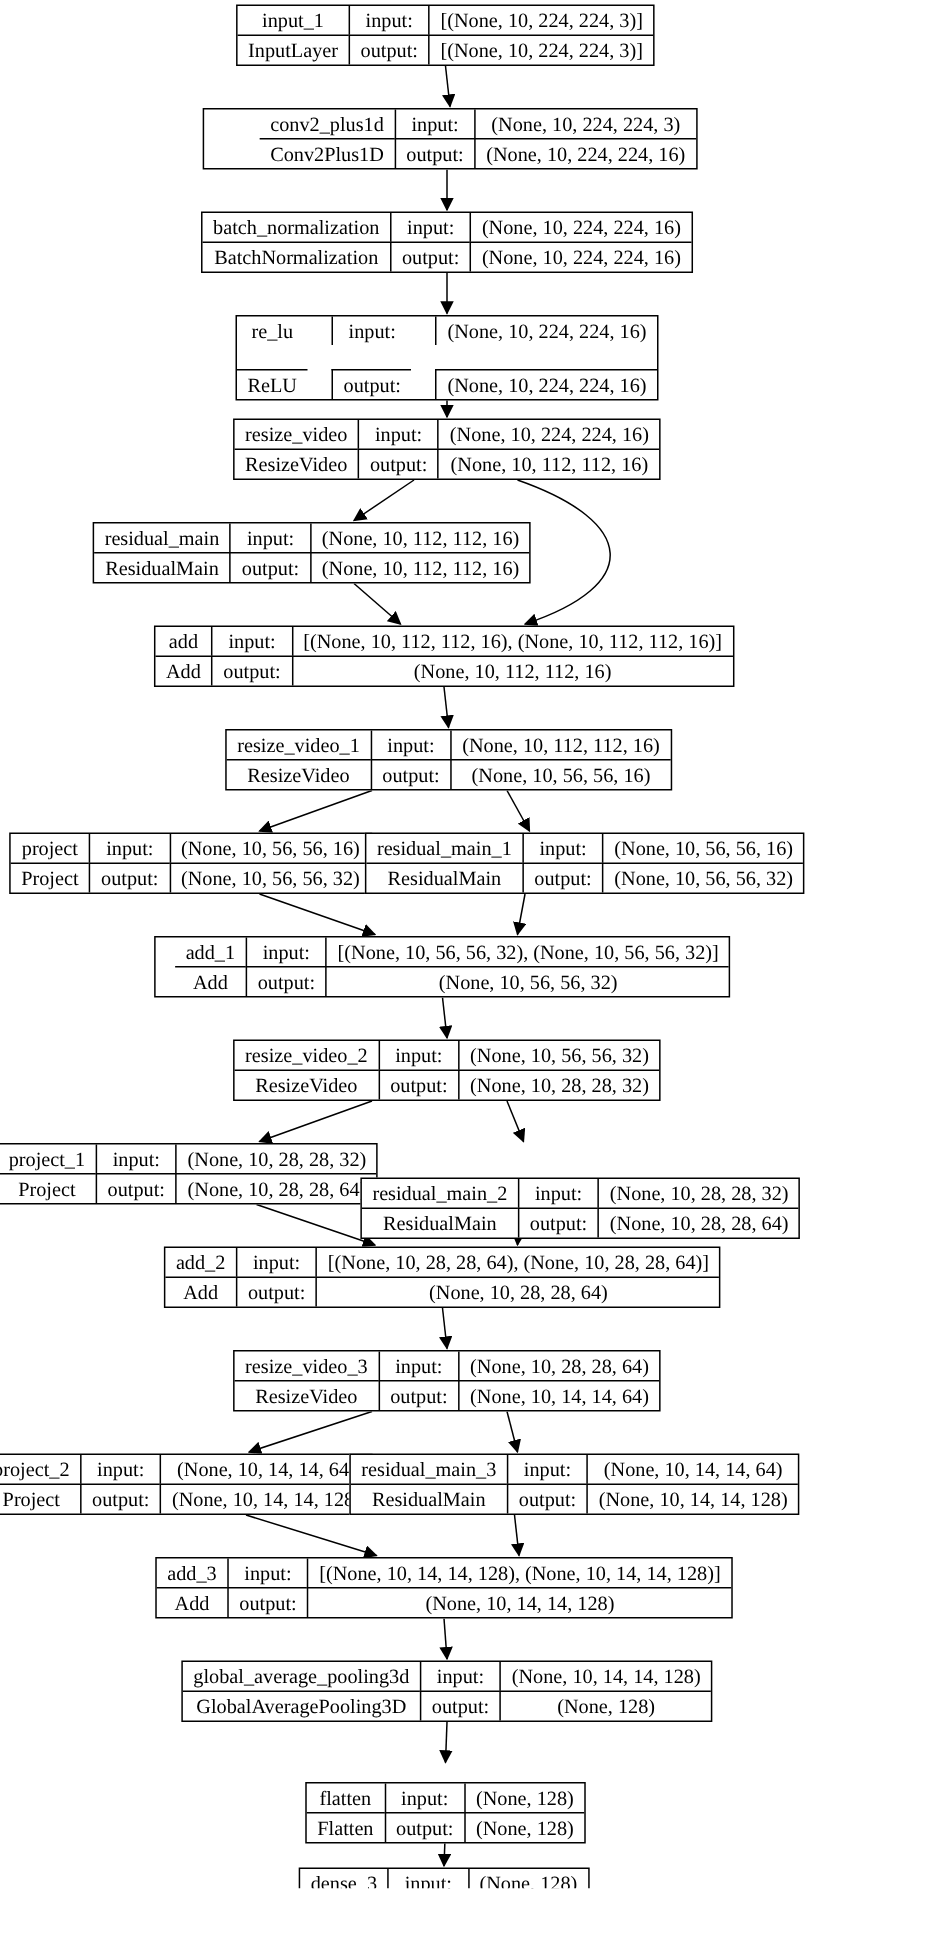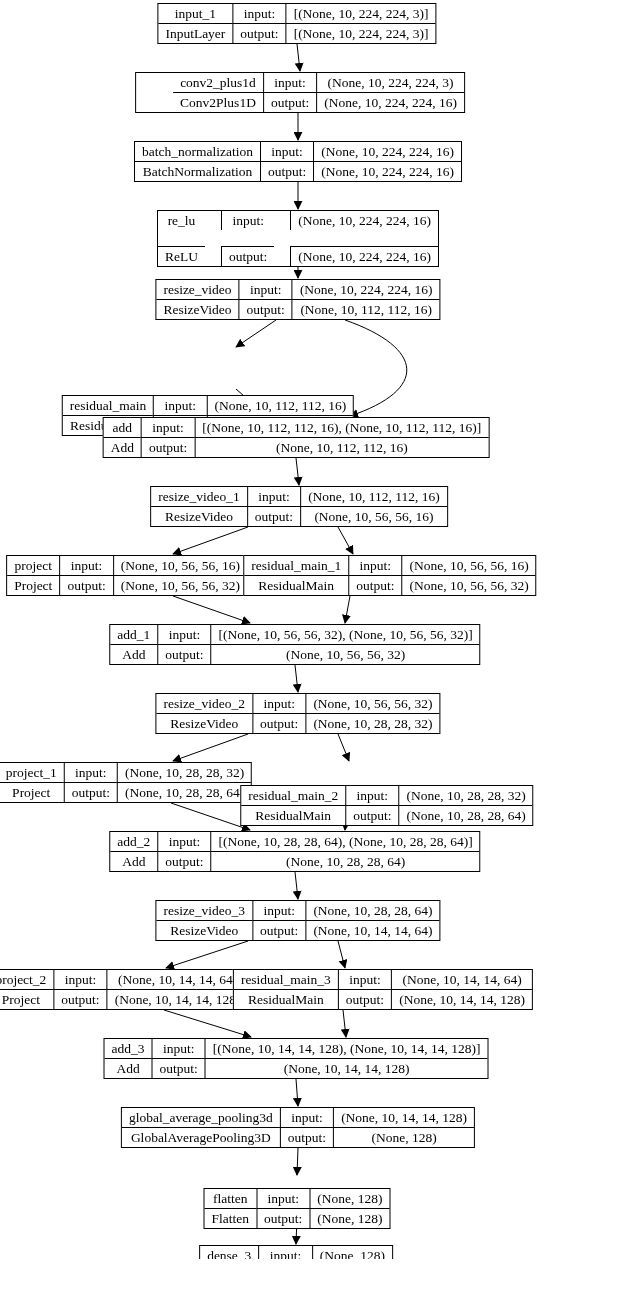--- a/index.html
+++ b/index.html
@@ -106,21 +106,21 @@
     <div class="cell col3 row2">(None, 10, 224, 224, 16)</div>
   </div>
     <div class="node" style="left: 298px; top: 279px;">
     <div class="cell col1 row1">resize_video</div>
     <div class="cell col2 row1">input:</div>
     <div class="cell col3 row1">(None, 10, 224, 224, 16)</div>
     <div class="cell col1 row2">ResizeVideo</div>
     <div class="cell col2 row2">output:</div>
     <div class="cell col3 row2">(None, 10, 112, 112, 16)</div>
   </div>
-    <div class="node" style="left: 208px; top: 348px; margin-top: 47px;">
+    <div class="node" style="left: 208px; top: 348px;">
     <div class="cell col1 row1">residual_main</div>
     <div class="cell col2 row1">input:</div>
     <div class="cell col3 row1">(None, 10, 112, 112, 16)</div>
     <div class="cell col1 row2">ResidualMain</div>
     <div class="cell col2 row2">output:</div>
     <div class="cell col3 row2">(None, 10, 112, 112, 16)</div>
   </div>
     <div class="node" style="left: 296px; top: 417px;">
     <div class="cell col1 row1">add</div>
     <div class="cell col2 row1">input:</div>
@@ -146,21 +146,21 @@
     <div class="cell col3 row2">(None, 10, 56, 56, 32)</div>
   </div>
     <div class="node" style="left: 390px; top: 555px;">
     <div class="cell col1 row1">residual_main_1</div>
     <div class="cell col2 row1">input:</div>
     <div class="cell col3 row1">(None, 10, 56, 56, 16)</div>
     <div class="cell col1 row2">ResidualMain</div>
     <div class="cell col2 row2">output:</div>
     <div class="cell col3 row2">(None, 10, 56, 56, 32)</div>
   </div>
-    <div class="node" style="left: 295px; top: 624px;">
+    <div class="node" style="left: 295px; top: 624px; padding-left: 13px;">
     <div class="cell col1 row1">add_1</div>
     <div class="cell col2 row1">input:</div>
     <div class="cell col3 row1">[(None, 10, 56, 56, 32), (None, 10, 56, 56, 32)]</div>
     <div class="cell col1 row2">Add</div>
     <div class="cell col2 row2">output:</div>
     <div class="cell col3 row2">(None, 10, 56, 56, 32)</div>
   </div>
     <div class="node" style="left: 298px; top: 693px;">
     <div class="cell col1 row1">resize_video_2</div>
     <div class="cell col2 row1">input:</div>

